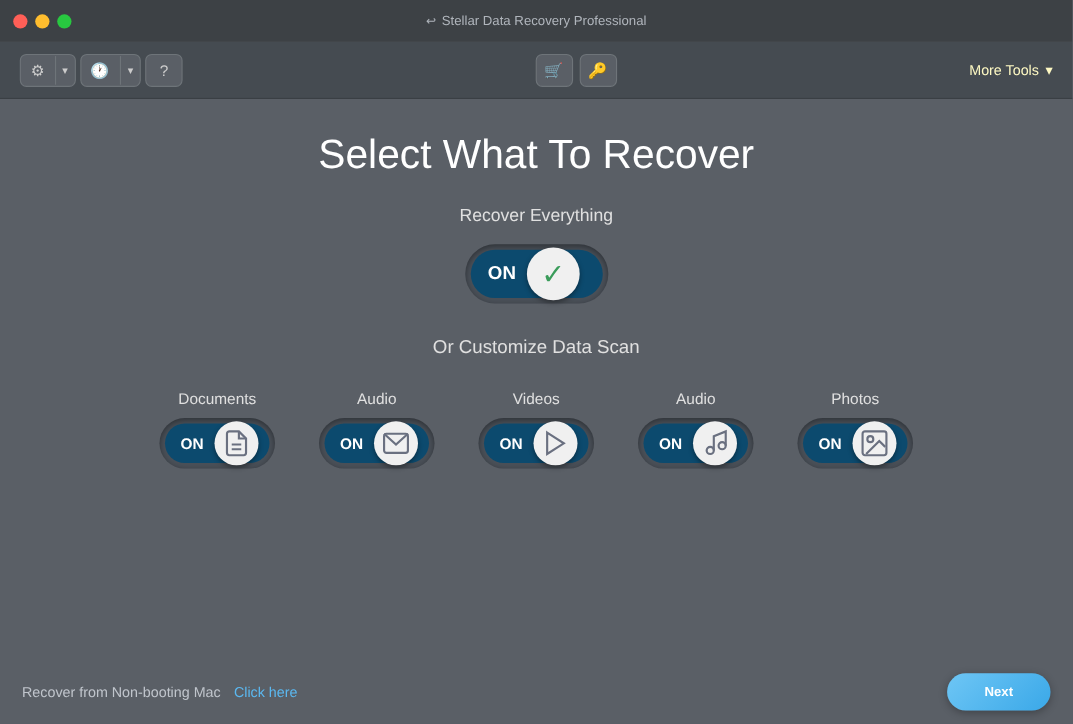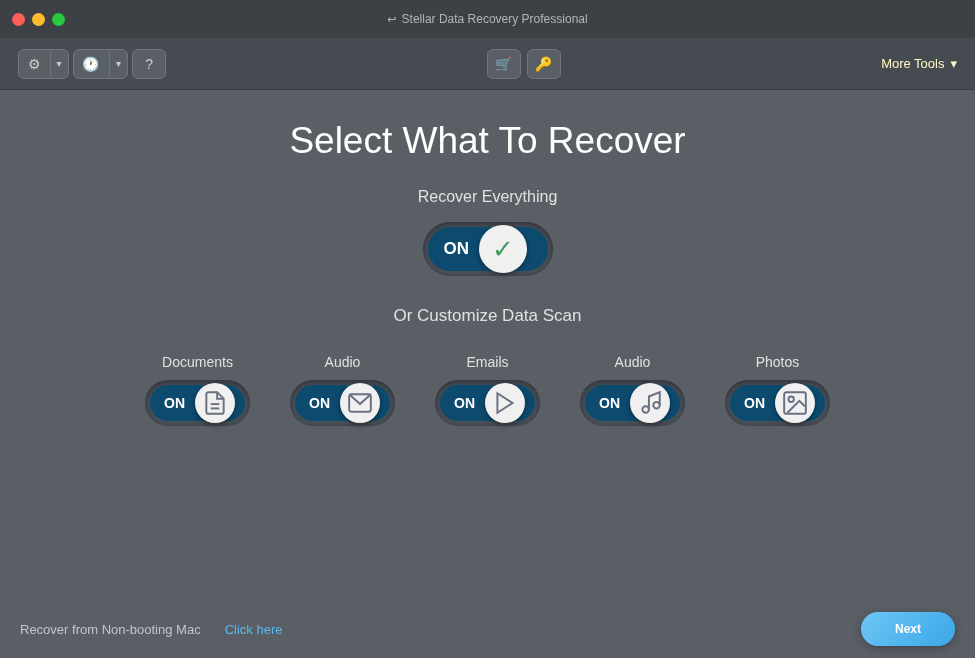--- a/index.html
+++ b/index.html
@@ -262,21 +262,21 @@
       display: flex;
       align-items: center;
       justify-content: space-between;
       padding: 12px 20px;
       flex-shrink: 0;
     }
 
     .bottom-left {
       display: flex;
       align-items: center;
-      gap: 24px;
+      gap: 12px;
       font-size: 13px;
     }
 
     .bottom-label {
       color: #c0c5cc;
     }
 
     .bottom-link {
       color: #5bb8f0;
       cursor: pointer;
@@ -396,21 +396,21 @@
             <svg class="icon-svg" viewBox="0 0 24 24" stroke="#6a7080" fill="none" stroke-width="1.8">
               <rect x="2" y="4" width="20" height="16" rx="2"></rect>
               <polyline points="2,4 12,13 22,4"></polyline>
             </svg>
           </div>
         </div>
       </div>
     </div>
 
     <div class="category-item">
-      <span class="category-label">Emails</span>
+      <span class="category-label">Videos</span>
       <div class="toggle-switch small">
         <div class="toggle-track" style="width:100%; height:36px; border-radius:40px; display:flex; align-items:center;">
           <span class="toggle-on-label" style="font-size:14px;">ON</span>
           <div class="toggle-knob">
             <svg class="icon-svg" viewBox="0 0 24 24" stroke="#6a7080" fill="none" stroke-width="1.8">
               <polygon points="5,3 19,12 5,21 5,3"></polygon>
             </svg>
           </div>
         </div>
       </div>

